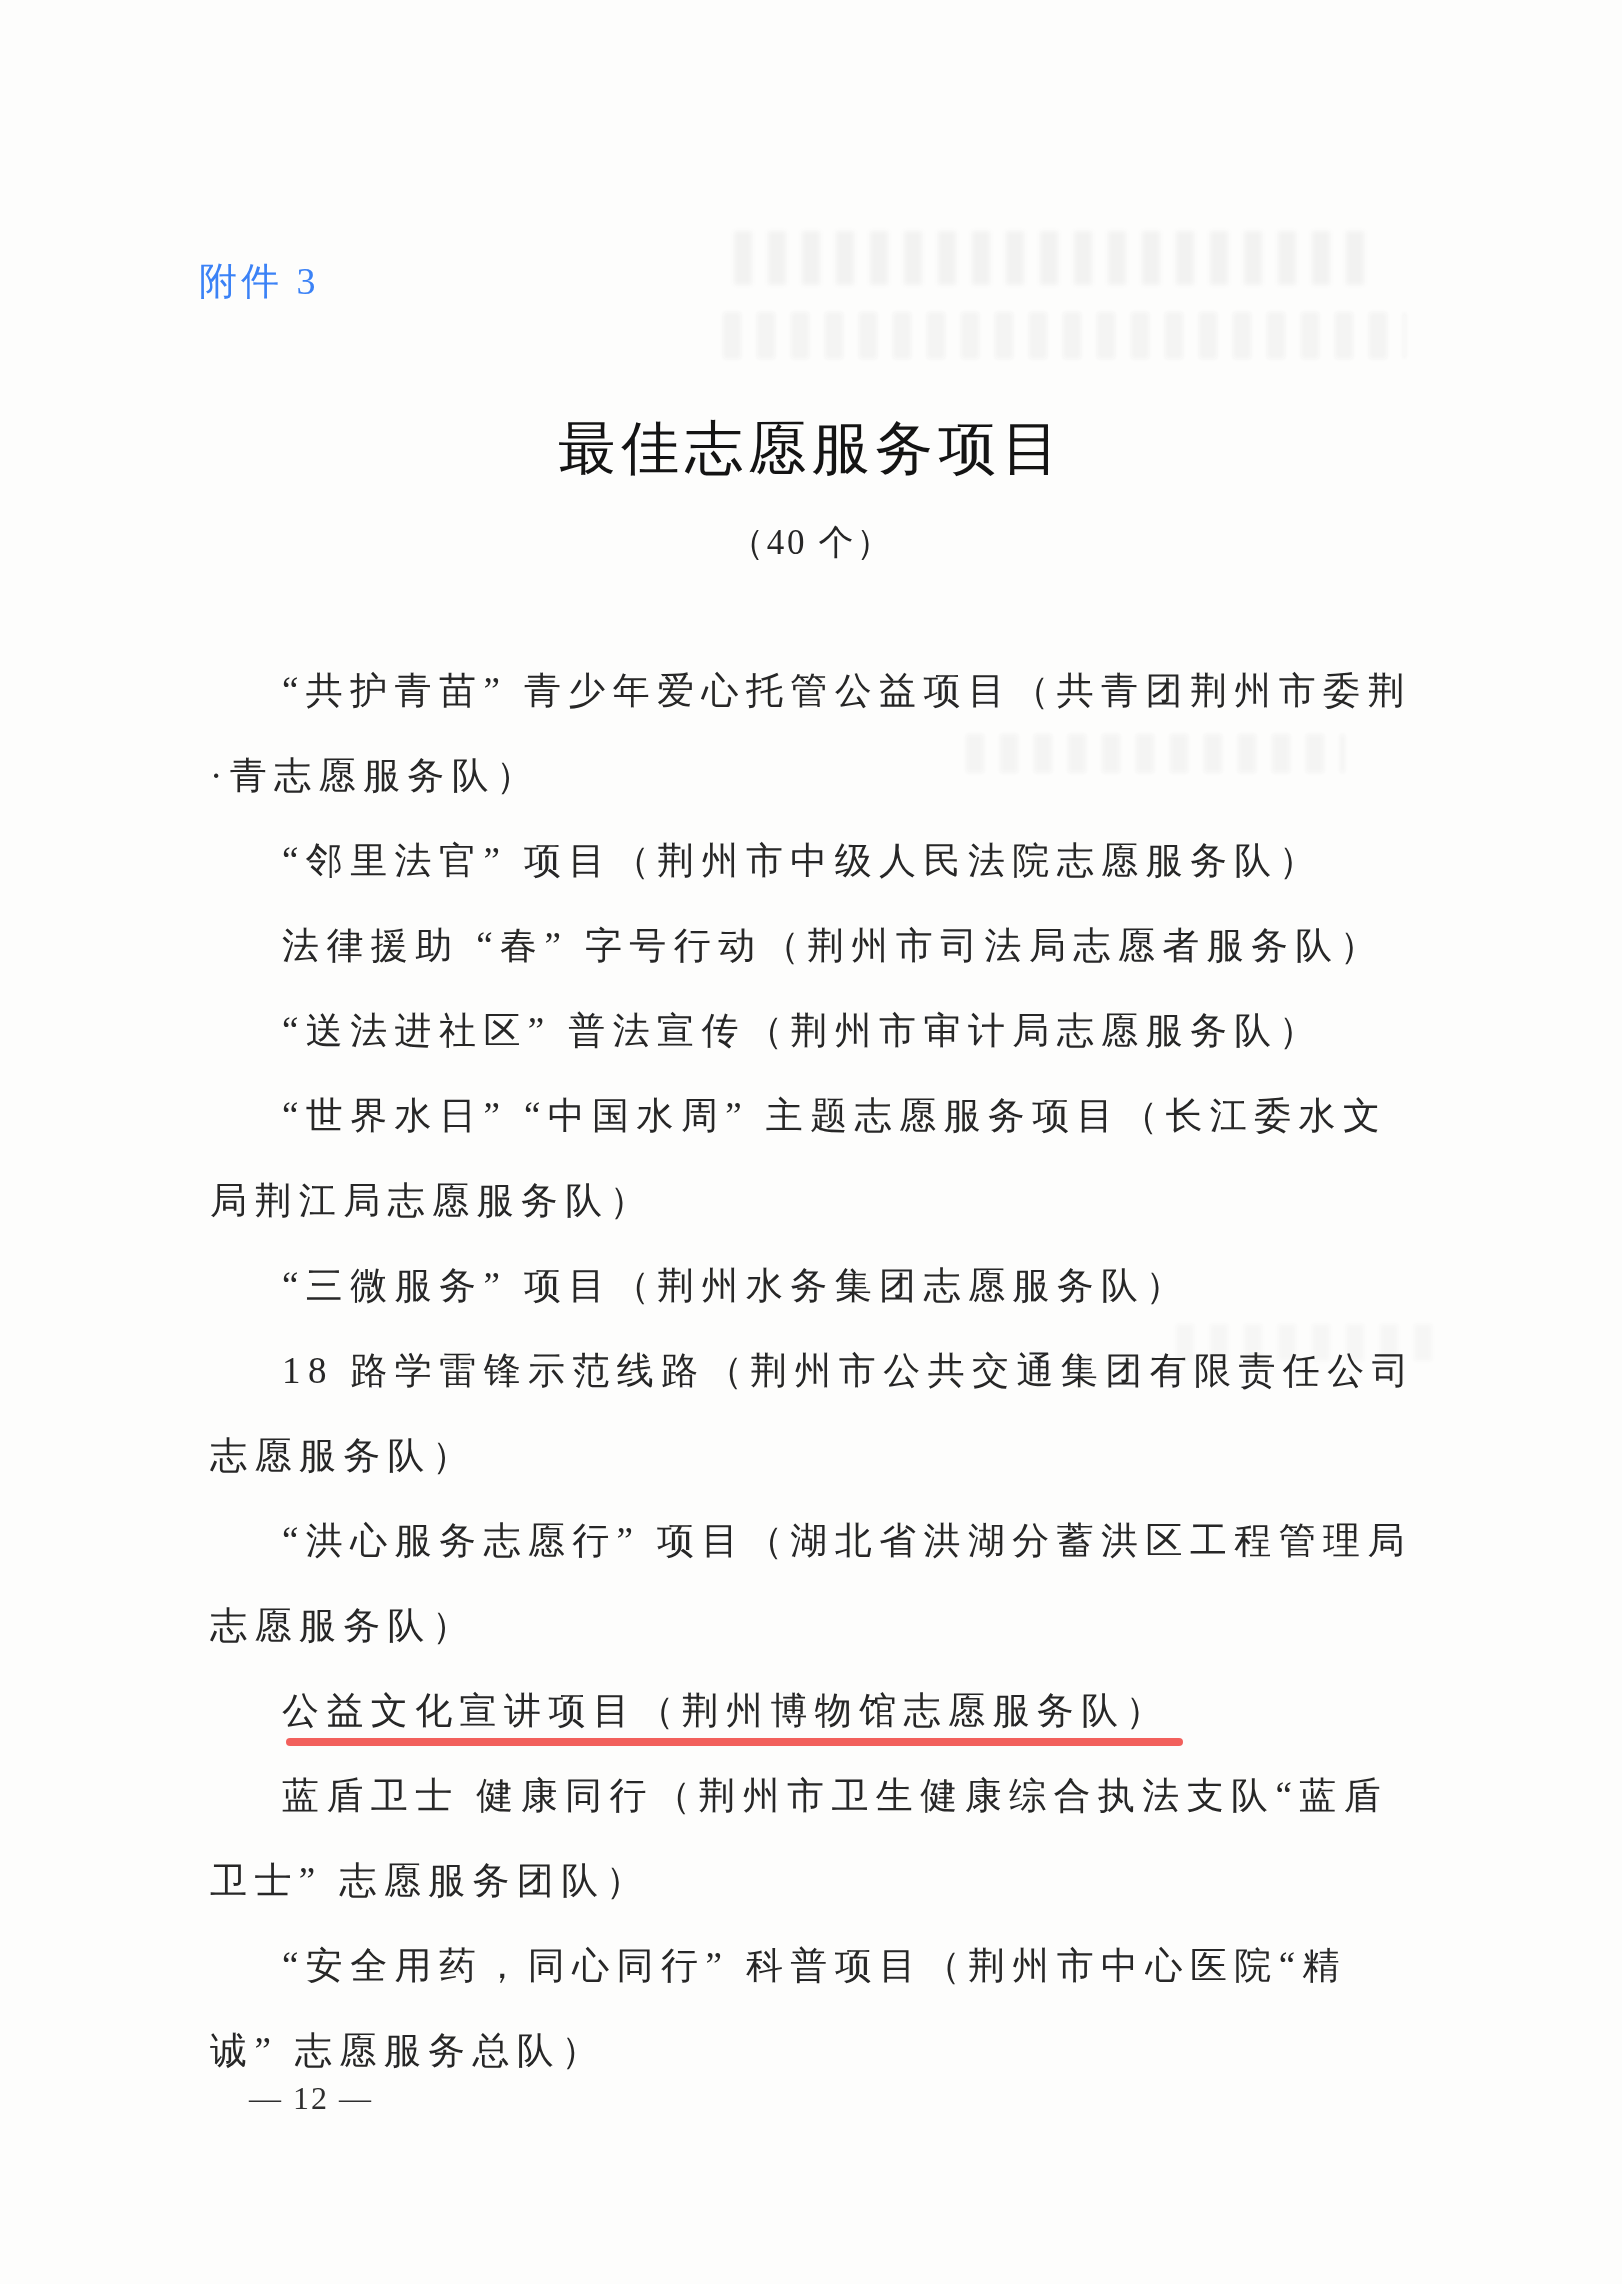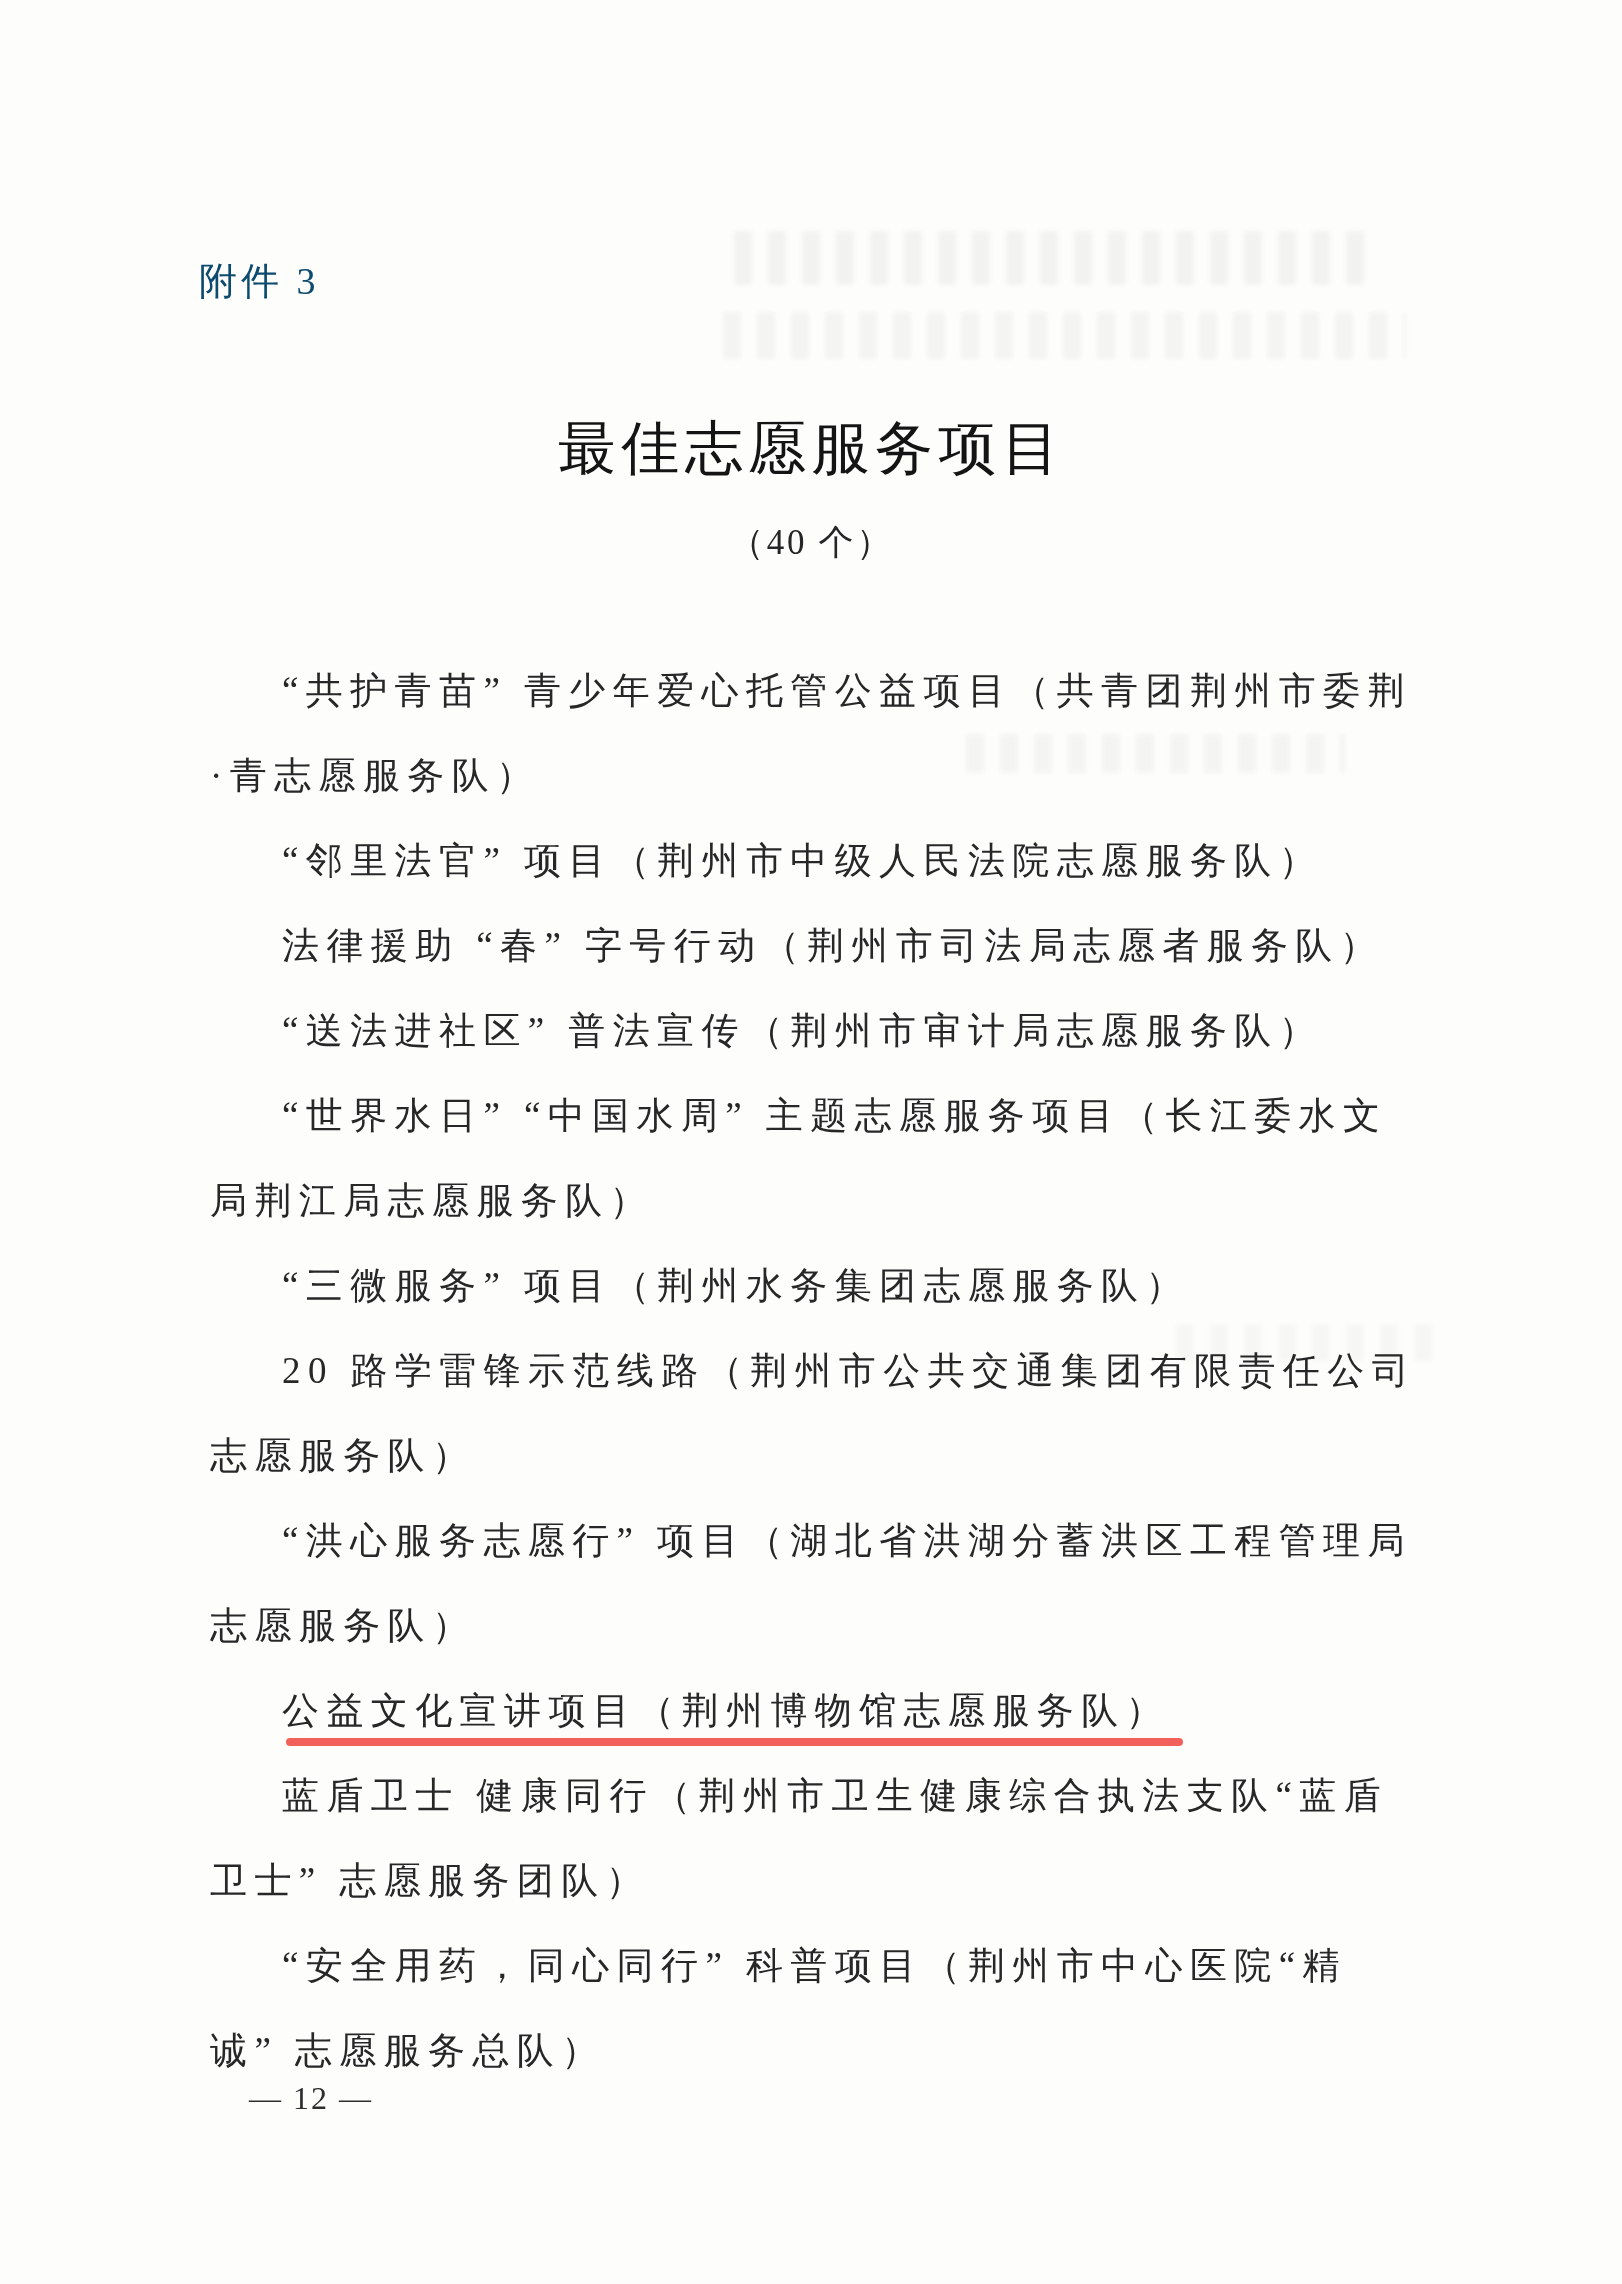--- a/index.html
+++ b/index.html
@@ -6,21 +6,21 @@
   .page{
     position:relative;
     width:1623px;height:2284px;
     background:#fdfdfc;
     overflow:hidden;
     font-family:"Liberation Serif","DejaVu Serif",serif;
     color:#2b2b2b;
   }
   .attachment{
     position:absolute;left:199px;top:256px;
-    font-size:38px;letter-spacing:4px;white-space:nowrap;color:#0c4a6e;
+    font-size:38px;letter-spacing:4px;white-space:nowrap;color:#3b82f6;
   }
   .title{
     position:absolute;left:0;top:410px;width:1623px;
     text-align:center;font-size:58px;font-weight:normal;
     letter-spacing:5.4px;color:#141414;white-space:nowrap;
   }
   .subtitle{
     position:absolute;left:0;top:519px;width:1623px;
     text-align:center;font-size:35px;letter-spacing:2.7px;color:#262626;white-space:nowrap;
   }
@@ -71,21 +71,21 @@
 
   <div class="body-text">
     <div class="line indent">“共护青苗” 青少年爱心托管公益项目（共青团荆州市委荆</div>
     <div class="line">·青志愿服务队）</div>
     <div class="line indent">“邻里法官” 项目（荆州市中级人民法院志愿服务队）</div>
     <div class="line indent">法律援助 “春” 字号行动（荆州市司法局志愿者服务队）</div>
     <div class="line indent">“送法进社区” 普法宣传（荆州市审计局志愿服务队）</div>
     <div class="line indent">“世界水日” “中国水周” 主题志愿服务项目（长江委水文</div>
     <div class="line">局荆江局志愿服务队）</div>
     <div class="line indent">“三微服务” 项目（荆州水务集团志愿服务队）</div>
-    <div class="line indent">20 路学雷锋示范线路（荆州市公共交通集团有限责任公司</div>
+    <div class="line indent">18 路学雷锋示范线路（荆州市公共交通集团有限责任公司</div>
     <div class="line">志愿服务队）</div>
     <div class="line indent">“洪心服务志愿行” 项目（湖北省洪湖分蓄洪区工程管理局</div>
     <div class="line">志愿服务队）</div>
     <div class="line indent">公益文化宣讲项目（荆州博物馆志愿服务队）</div>
     <div class="line indent">蓝盾卫士 健康同行（荆州市卫生健康综合执法支队“蓝盾</div>
     <div class="line">卫士” 志愿服务团队）</div>
     <div class="line indent">“安全用药，同心同行” 科普项目（荆州市中心医院“精</div>
     <div class="line">诚” 志愿服务总队）</div>
 
     <div class="red-underline" style="background: rgb(242, 96, 92);"></div>

